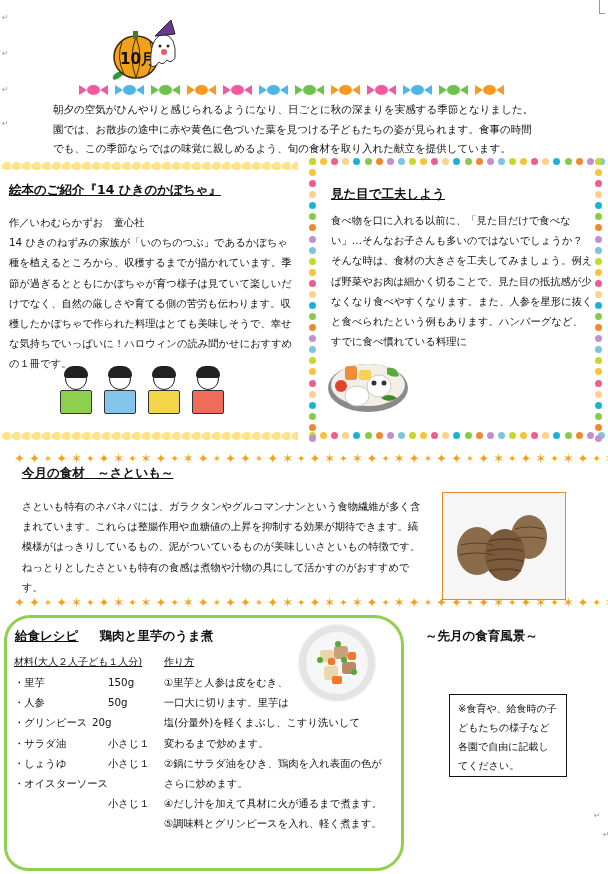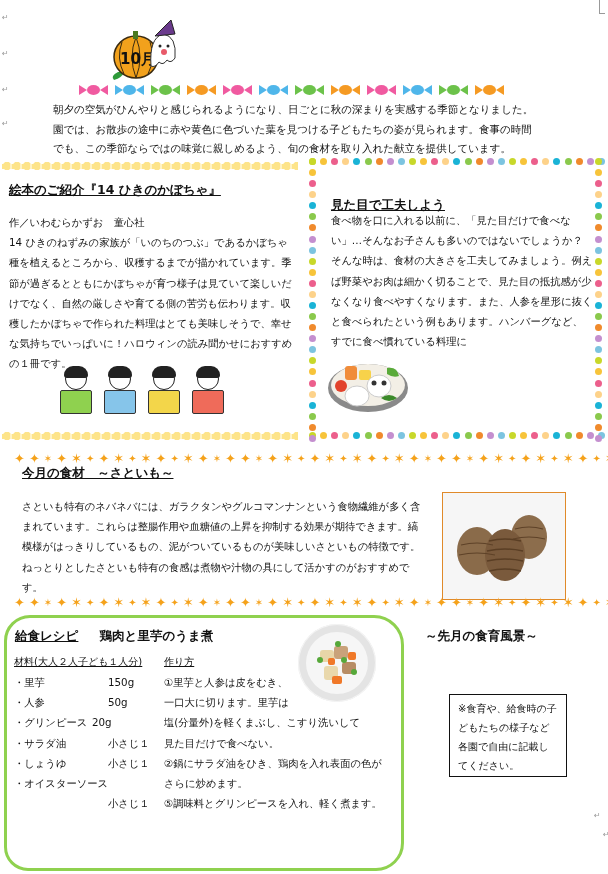--- a/index.html
+++ b/index.html
@@ -61,21 +61,21 @@
   .kid .hair { position: absolute; left: 4px; top: -2px; width: 24px; height: 12px; border-radius: 12px 12px 4px 4px; background: #222; }
   .kid .bookshape { position: absolute; left: 0; top: 22px; width: 32px; height: 24px; border: 1.5px solid #333; border-radius: 2px; }
 
   
   .tips {
     position: absolute; left: 309px; top: 158px; width: 296px; height: 284px;
   }
   .dots-h { position: absolute; left: 0; width: 296px; height: 10px; display: flex; justify-content: space-between; }
   .dots-v { position: absolute; top: 0; width: 10px; height: 284px; display: flex; flex-direction: column; justify-content: space-between; }
   .dot { width: 7px; height: 7px; border-radius: 50%; }
-  .tips .sec-title { position: absolute; left: 22px; top: 39px; }
+  .tips .sec-title { position: absolute; left: 22px; top: 28px; }
   .tips .body-text {
     position: absolute; left: 22px; top: 52px; width: 262px;
     font-size: 10.3px; line-height: 20.2px;
   }
   .tips .body-text2 {
     position: absolute; left: 100px; top: 173px; width: 184px;
     font-size: 10.3px; line-height: 20.2px;
   }
   .bento { position: absolute; left: 18px; top: 198px; width: 82px; height: 58px; }
 
@@ -519,23 +519,24 @@
     </div>
   <div class="ing-row">
       <span class="ing-name"></span>
       <span class="ing-qty">小さじ１</span>
     </div>
 </div>
 <div class="steps-list">
   <div>①里芋と人参は皮をむき、</div>
   <div>一口大に切ります。里芋は</div>
   <div>塩(分量外)を軽くまぶし、こすり洗いして</div>
-  <div>見た目だけで食べない。</div>
+  <div>変わるまで炒めます。</div>
   <div>②鍋にサラダ油をひき、鶏肉を入れ表面の色が</div>
   <div>さらに炒めます。</div>
+  <div>④だし汁を加えて具材に火が通るまで煮ます。</div>
   <div>⑤調味料とグリンピースを入れ、軽く煮ます。</div>
 </div>
 <svg class="dish" viewBox="0 0 78 78">
   <circle cx="39" cy="39" r="38" fill="#e4e4e4"></circle>
   <circle cx="39" cy="39" r="31" fill="#f6f6f6"></circle>
   <rect x="22" y="26" width="14" height="12" rx="3" fill="#e8d6a8"></rect>
   <rect x="36" y="22" width="14" height="13" rx="3" fill="#c9a27a"></rect>
   <rect x="44" y="38" width="14" height="12" rx="3" fill="#b78c64"></rect>
   <rect x="26" y="42" width="14" height="14" rx="3" fill="#e9d8ac"></rect>
   <rect x="34" y="52" width="10" height="8" rx="2" fill="#f07828"></rect>

